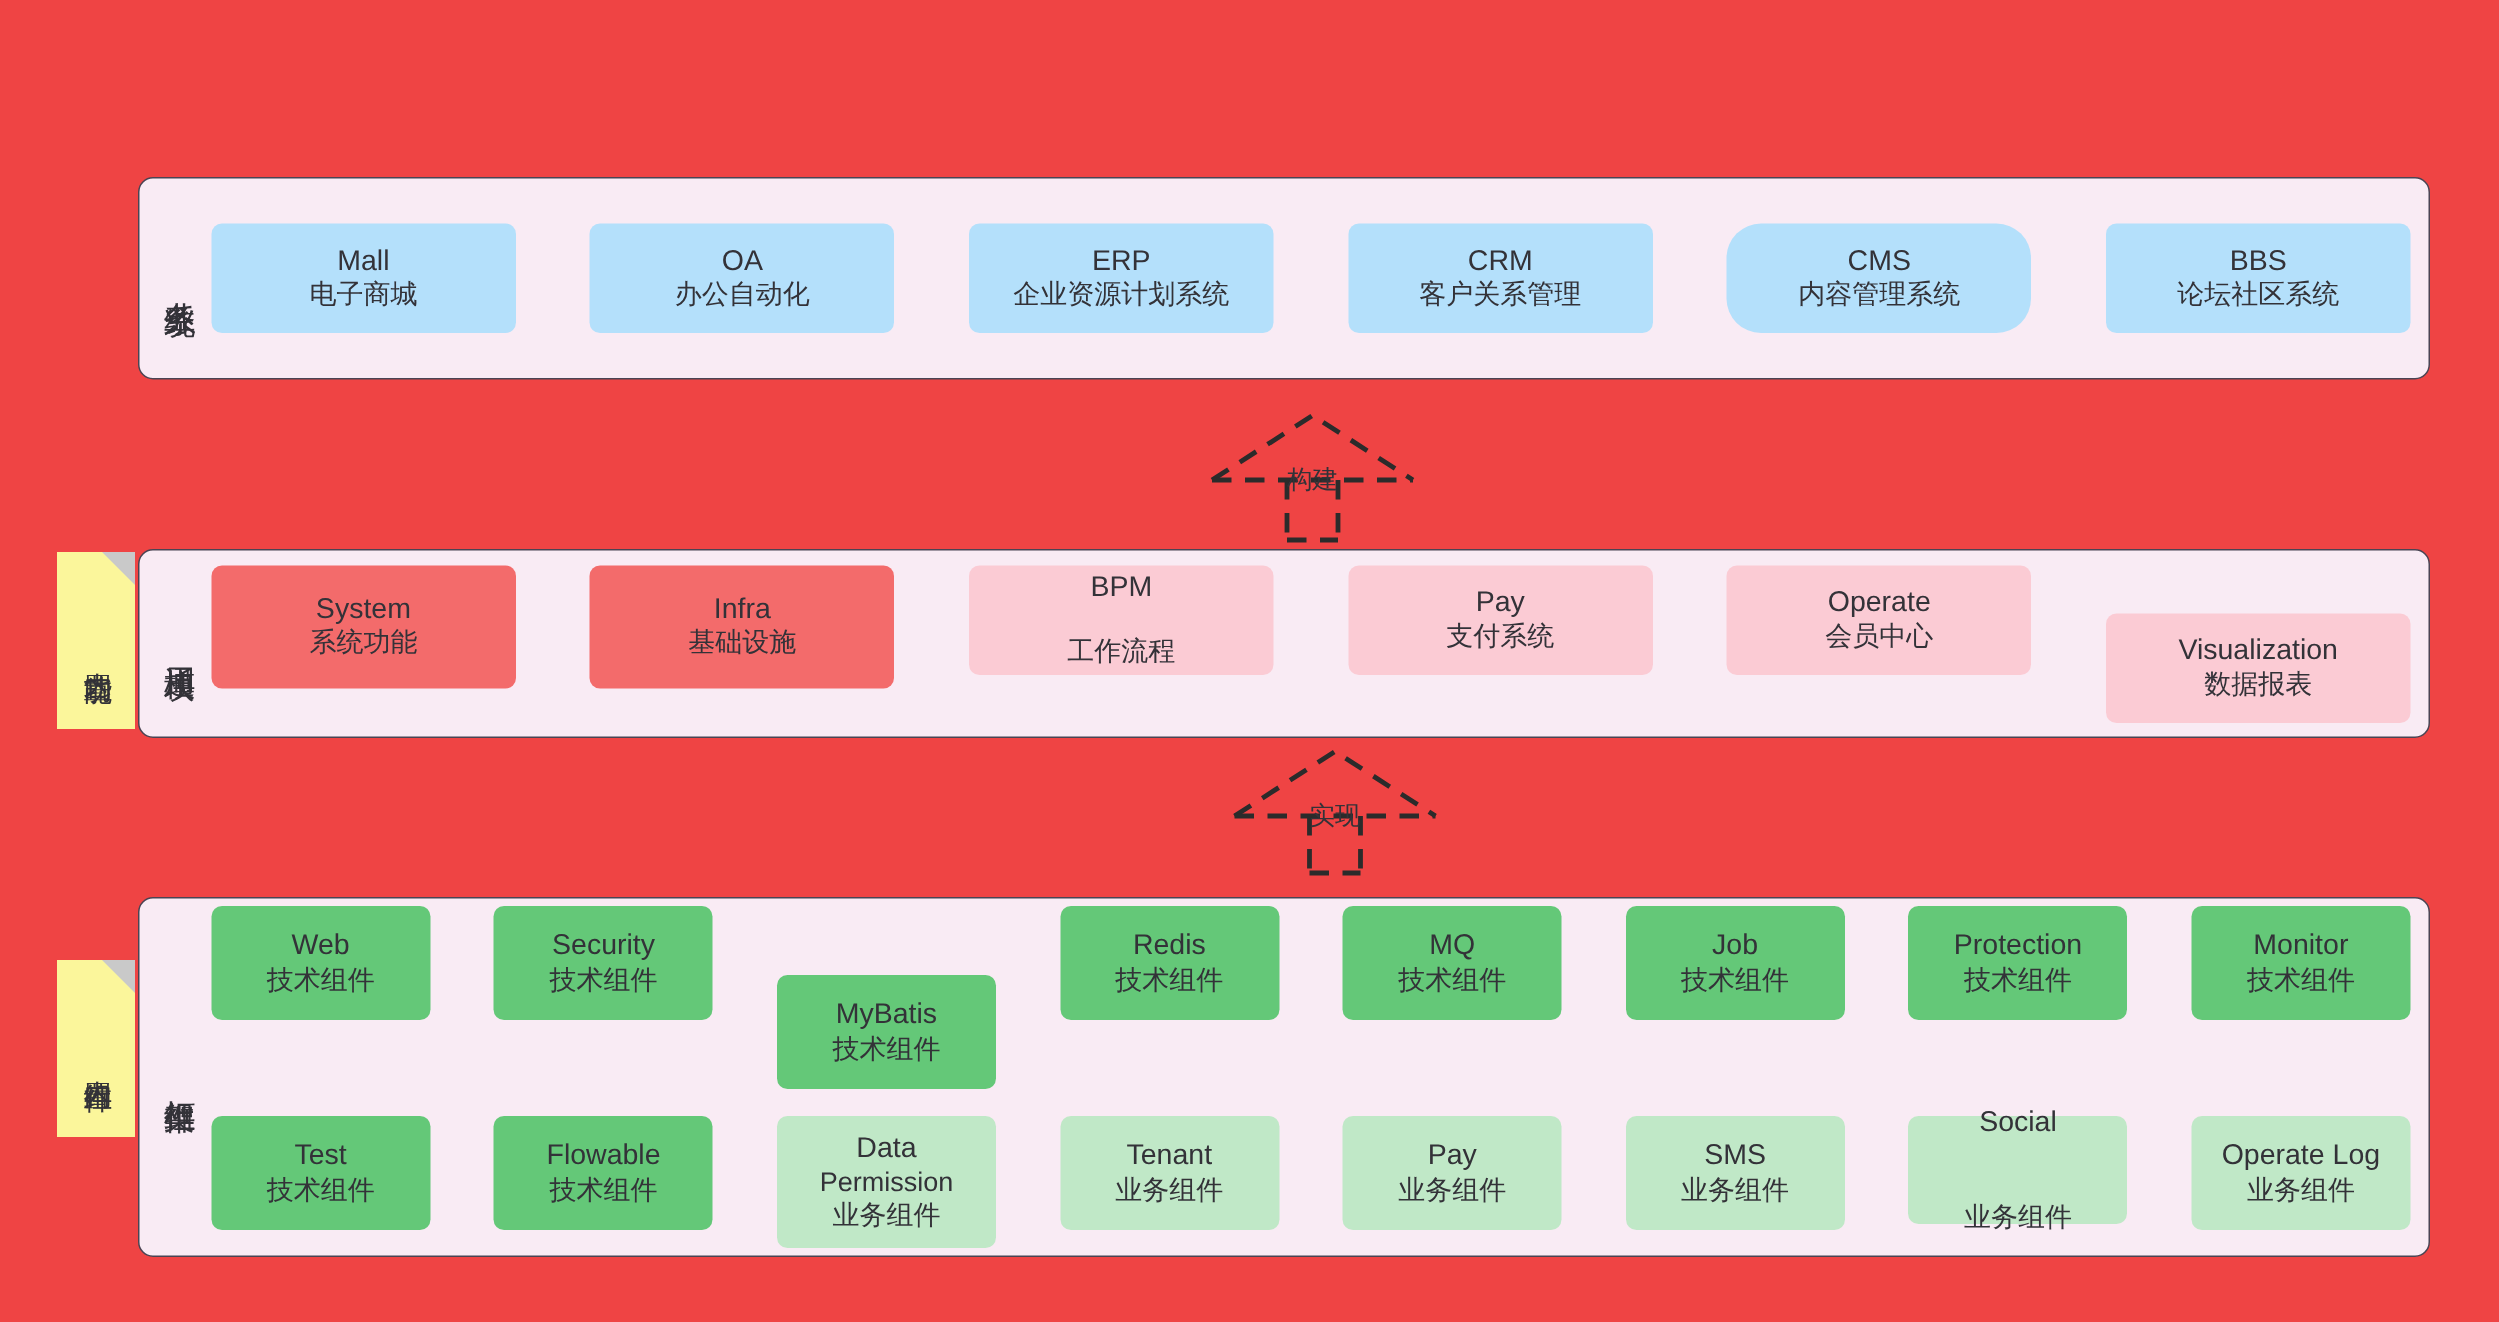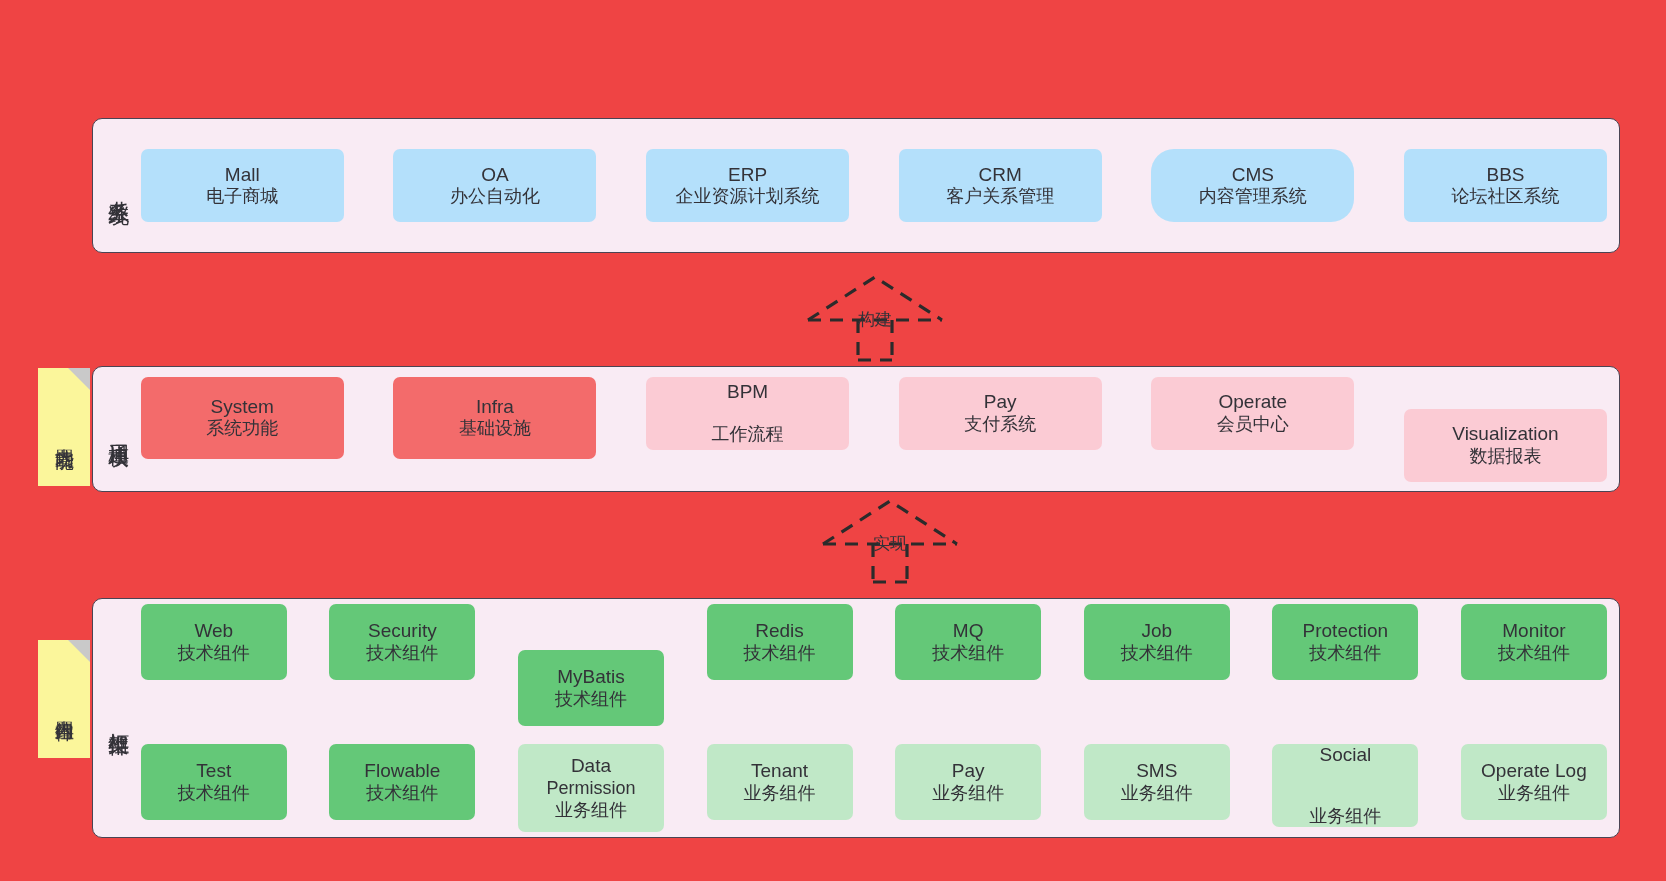--- a/index.html
+++ b/index.html
@@ -327,21 +327,21 @@
         <div class="node lightgreen" style="width:146px;height:76px;">
           <span class="line1">Pay</span>
           <span class="line2">业务组件</span>
         </div>
 
         <div class="node lightgreen" style="width:146px;height:76px;">
           <span class="line1">SMS</span>
           <span class="line2">业务组件</span>
         </div>
 
-        <div class="node lightgreen" style="width:146px;height:83px;gap:40px;">
+        <div class="node lightgreen" style="width:146px;height:72px;gap:40px;">
           <span class="line1">Social</span>
           <span class="line2">业务组件</span>
         </div>
 
         <div class="node lightgreen" style="width:146px;height:76px;">
           <span class="line1">Operate Log</span>
           <span class="line2">业务组件</span>
         </div>
 
       </div>

